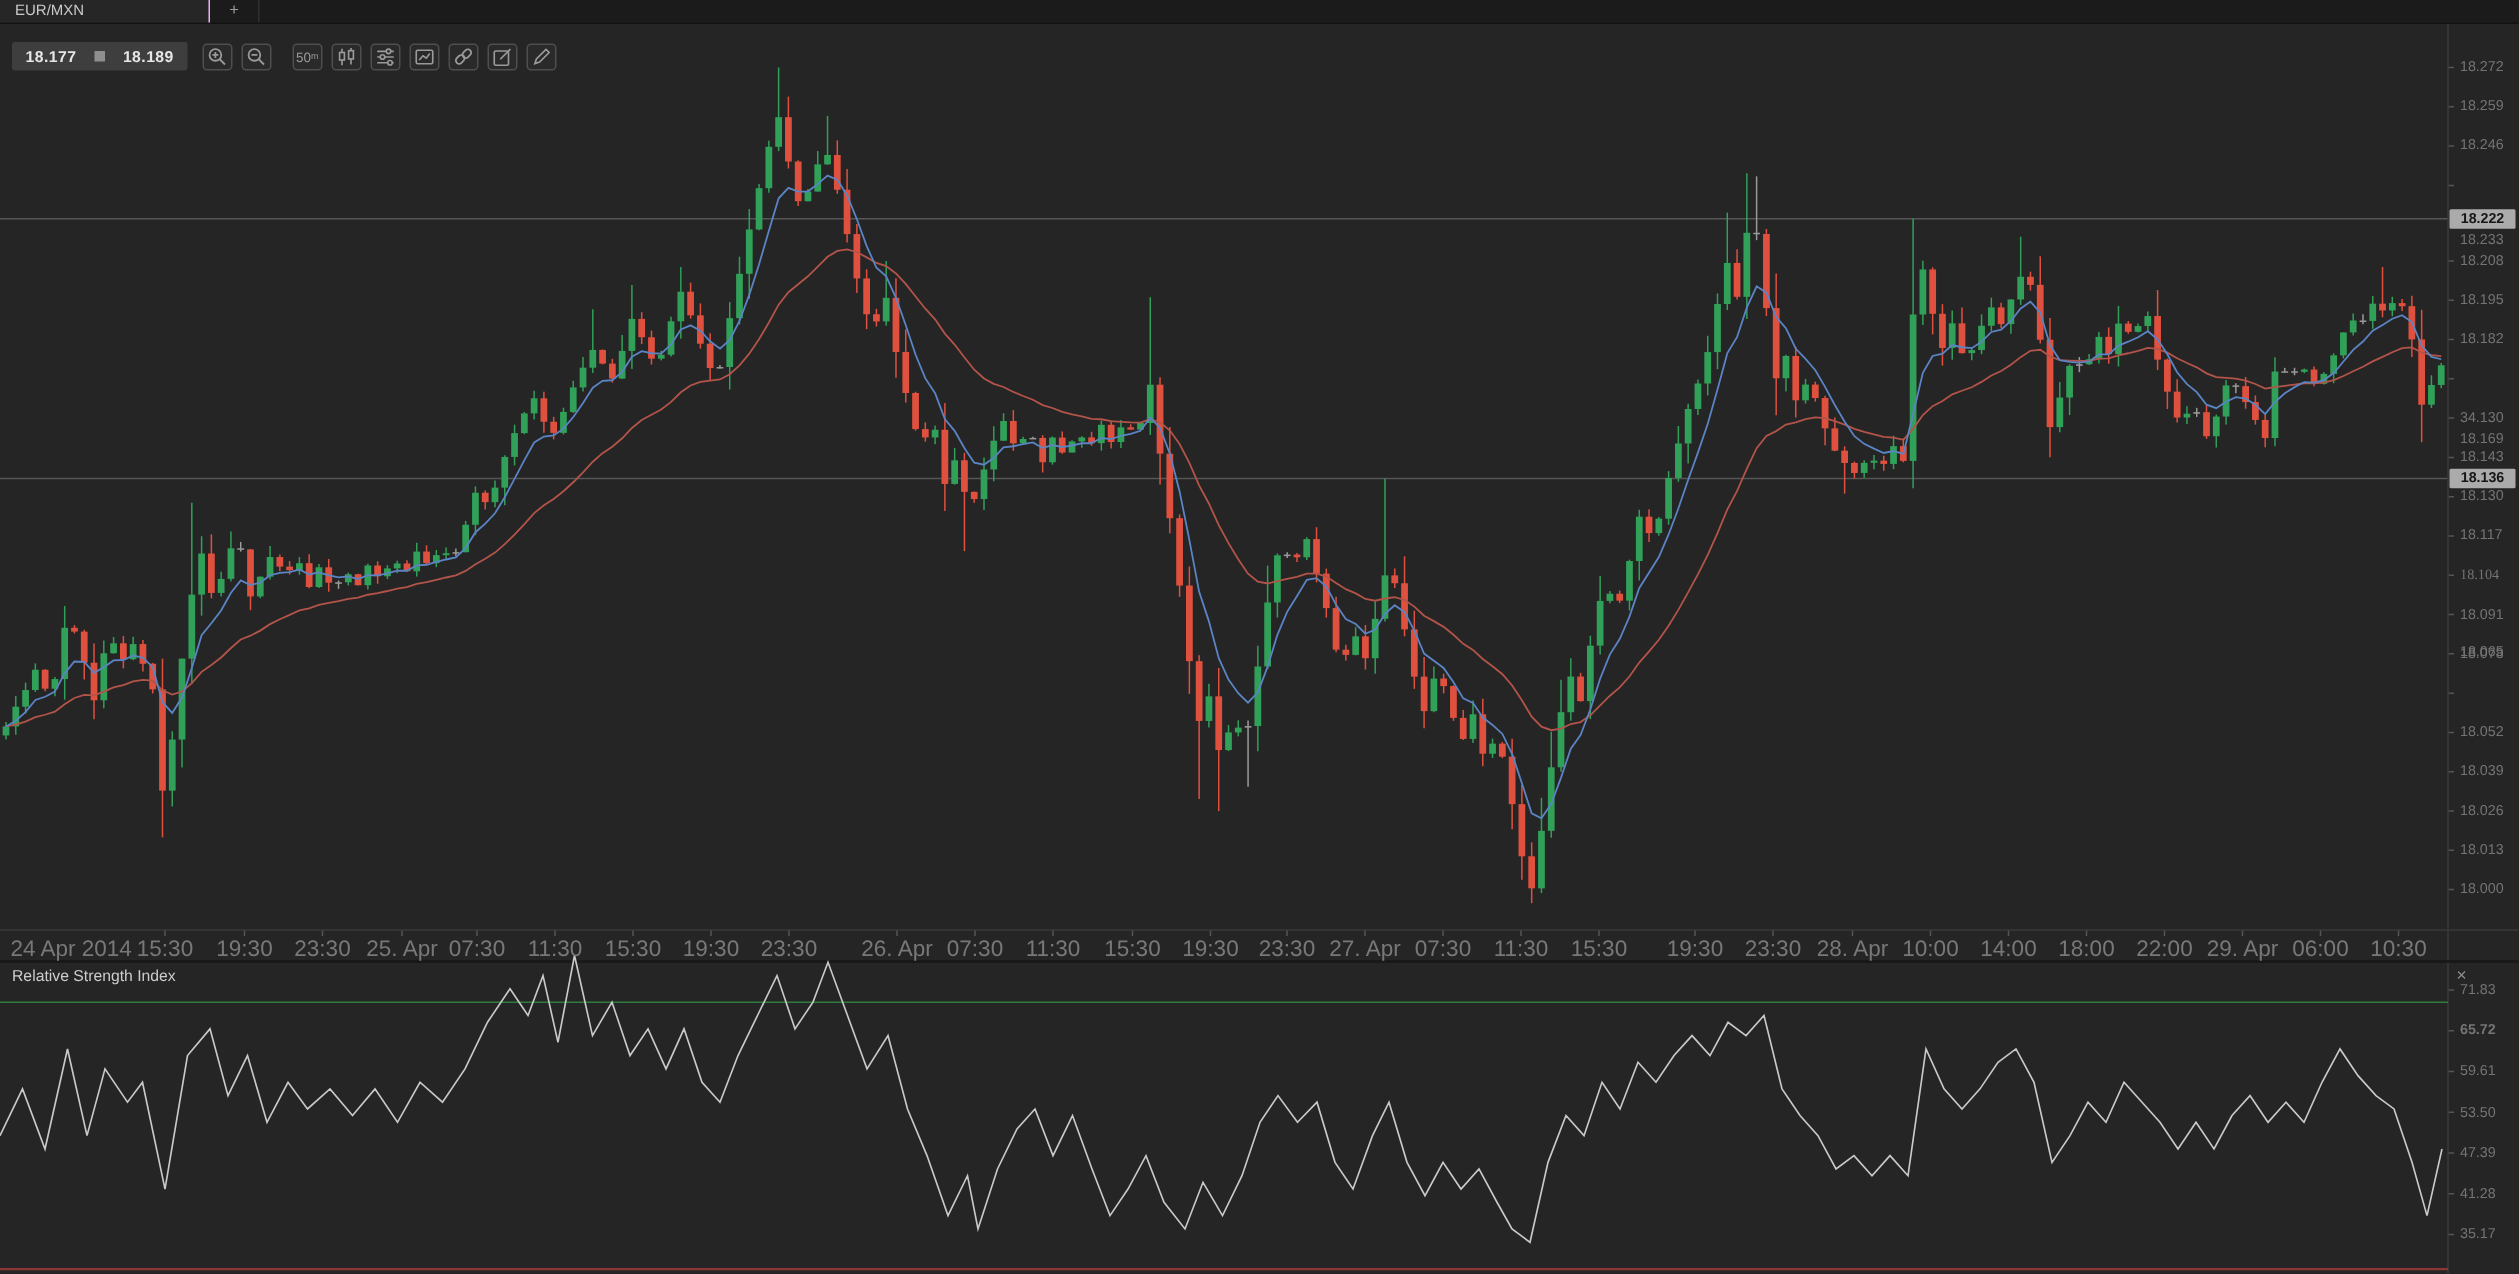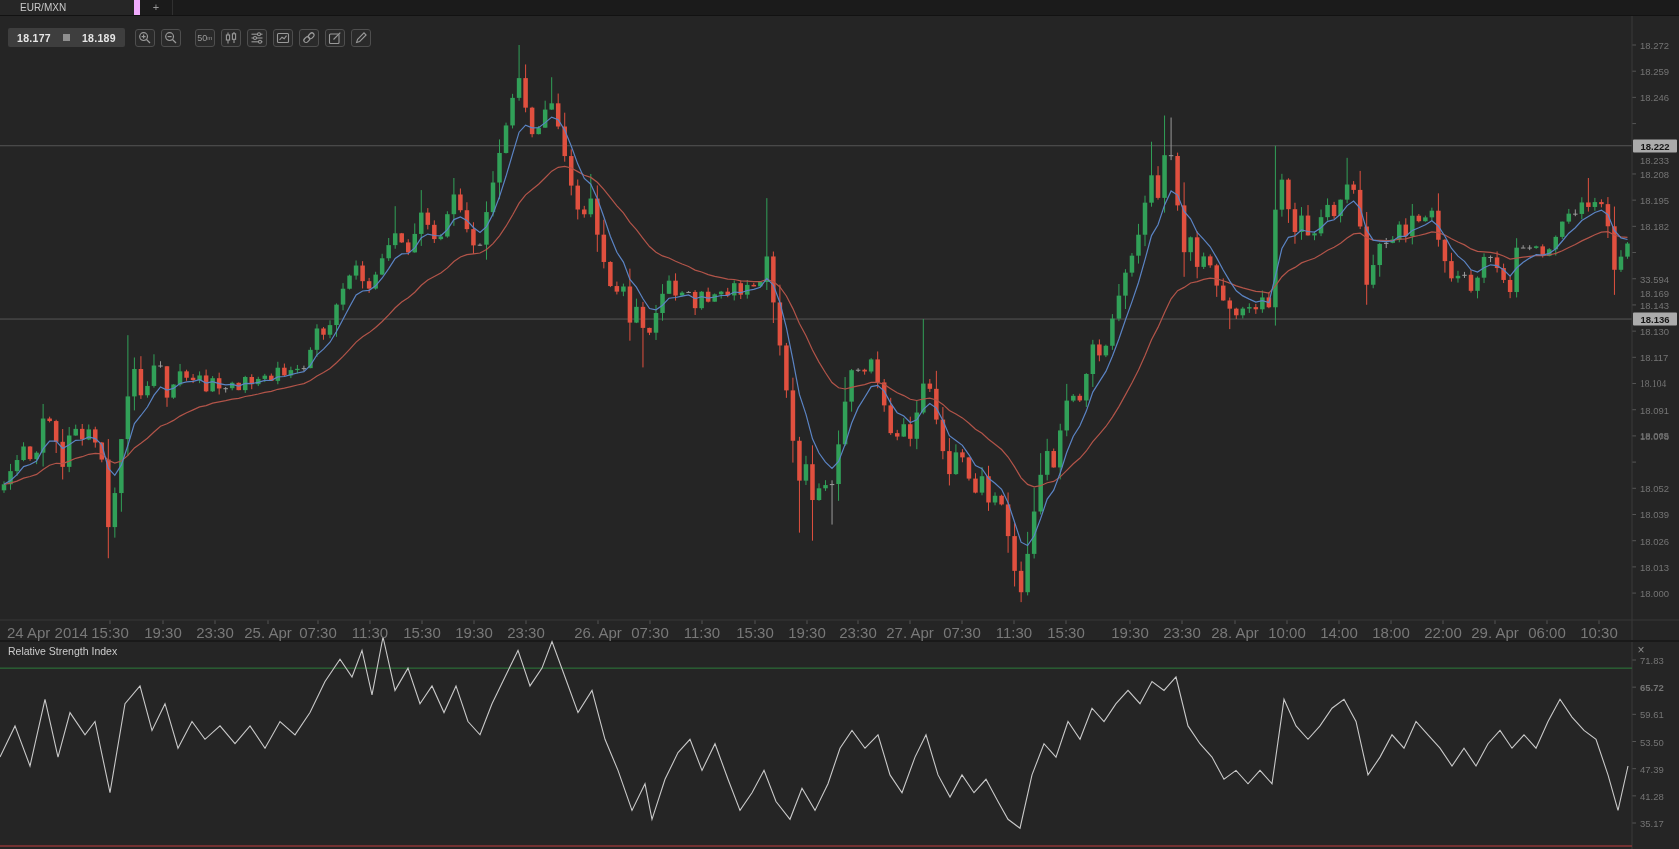--- a/index.html
+++ b/index.html
@@ -3,22 +3,22 @@
 <meta charset="utf-8">
 <style>
   html,body{margin:0;padding:0;}
   body{
     width:1679px;height:849px;position:relative;overflow:hidden;
     background:#252525;font-family:"Liberation Sans",sans-serif;
     -webkit-font-smoothing:antialiased;
   }
   
   .tabbar{position:absolute;left:0;top:0;width:1679px;height:15px;background:#1b1b1b;border-bottom:1px solid #121212;}
-  .tab{position:absolute;left:0;top:0;width:140px;height:15px;background:#262626;border-right:6px solid #f0abfc;
-       color:#c9c9c9;font-size:10px;line-height:15px;padding-left:20px;box-sizing:border-box;}
+  .tab{position:absolute;left:0;top:0;width:140px;height:15px;background:#262626;border-right:1px solid #f0abfc;
+       color:#c9c9c9;font-size:10px;line-height:15px;padding-left:10px;box-sizing:border-box;}
   .newtab{position:absolute;left:140px;top:0;width:32px;height:15px;border-right:1px solid #303030;
           color:#9a9a9a;font-size:11px;line-height:14px;text-align:center;}
   
   .toolbar{position:absolute;left:8px;top:28px;height:19px;display:flex;align-items:center;}
   .quote{display:flex;align-items:center;background:#3e3e3e;border-radius:2px;height:19px;padding:0 9px;margin-right:10px;}
   .quote .px{color:#e6e6e6;font-size:10.5px;font-weight:bold;letter-spacing:.3px;}
   .quote .sq{width:7px;height:7px;background:#8f8f8f;margin:0 12px;}
   .tbtn{width:20px;height:18px;border:1px solid #4e4e4e;border-radius:3px;background:#2a2a2a;
         margin-right:6px;display:flex;align-items:center;justify-content:center;color:#9a9a9a;
         font-size:9px;box-sizing:border-box;position:relative;}
@@ -705,21 +705,21 @@
 
 <div id="price-axis">
     <div class="ptick" style="top: 45px;">18.272</div>
     <div class="ptick" style="top: 71.195px;">18.259</div>
     <div class="ptick" style="top: 97.39px;">18.246</div>
     <div class="ptick" style="top: 123.585px; margin-top: 36px;">18.233</div>
     <div class="ptick" style="top: 173.96px;">18.208</div>
     <div class="ptick" style="top: 200.155px;">18.195</div>
     <div class="ptick" style="top: 226.35px;">18.182</div>
     <div class="ptick" style="top: 252.545px; margin-top: 40px;">18.169</div>
-    <div class="ptick" style="top: 278.74px;">33.594</div>
+    <div class="ptick" style="top: 278.74px;">34.130</div>
     <div class="ptick" style="top: 304.935px;">18.143</div>
     <div class="ptick" style="top: 331.13px;">18.130</div>
     <div class="ptick" style="top: 357.325px;">18.117</div>
     <div class="ptick" style="top: 383.52px; font-family: Liberation Serif, serif;">18.104</div>
     <div class="ptick" style="top: 409.715px;">18.091</div>
     <div class="ptick" style="top: 435.91px;">18.078</div>
     <div class="ptick" style="top: 435px;">18.065</div>
     <div class="ptick" style="top: 488.3px;">18.052</div>
     <div class="ptick" style="top: 514.495px;">18.039</div>
     <div class="ptick" style="top: 540.69px;">18.026</div>

